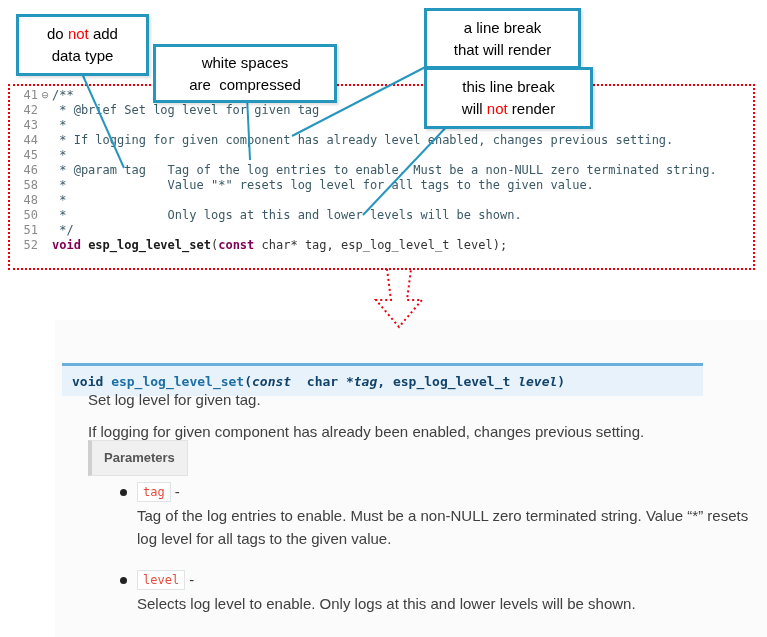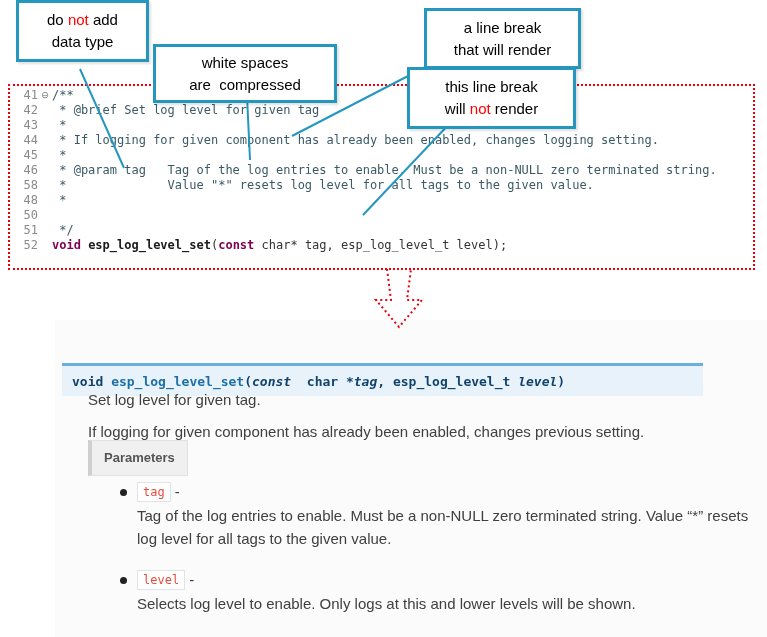--- a/index.html
+++ b/index.html
@@ -56,69 +56,69 @@
     <div class="crow">
       <span class="ln">41</span><span class="fold">⊖</span><span class="ct">/**</span>
     </div>
     <div class="crow">
       <span class="ln">42</span><span class="fold"></span><span class="ct"> * @brief Set log level for given tag</span>
     </div>
     <div class="crow">
       <span class="ln">43</span><span class="fold"></span><span class="ct"> *</span>
     </div>
     <div class="crow">
-      <span class="ln">44</span><span class="fold"></span><span class="ct"> * If logging for given component has already been enabled, changes logging setting.</span>
+      <span class="ln">44</span><span class="fold"></span><span class="ct"> * If logging for given component has already level enabled, changes previous setting.</span>
     </div>
     <div class="crow">
       <span class="ln">45</span><span class="fold"></span><span class="ct"> *</span>
     </div>
     <div class="crow">
       <span class="ln">46</span><span class="fold"></span><span class="ct"> * @param tag   Tag of the log entries to enable. Must be a non-NULL zero terminated string.</span>
     </div>
     <div class="crow">
       <span class="ln">58</span><span class="fold"></span><span class="ct"> *              Value "*" resets log level for all tags to the given value.</span>
     </div>
     <div class="crow">
       <span class="ln">48</span><span class="fold"></span><span class="ct"> *</span>
     </div>
     <div class="crow">
-      <span class="ln">50</span><span class="fold"></span>
+      <span class="ln">50</span><span class="fold"></span><span class="ct"> *              Only logs at this and lower levels will be shown.</span>
     </div>
     <div class="crow">
       <span class="ln">51</span><span class="fold"></span><span class="ct"> */</span>
     </div>
     <div class="crow">
       <span class="ln">52</span><span class="fold"></span><span class="ct"><span class="kw">void </span><span class="fn">esp_log_level_set</span><span class="plain">(</span><span class="kw">const</span><span class="plain"> char* tag, esp_log_level_t level);</span></span>
     </div>
   </div>
 
   <svg id="overlay" width="767" height="637" viewBox="0 0 767 637">
     <line x1="80" y1="69" x2="124" y2="168" stroke="#2596be" stroke-width="2"></line>
     <line x1="247" y1="96" x2="250" y2="160" stroke="#2596be" stroke-width="2"></line>
     <line x1="437" y1="61" x2="292" y2="136" stroke="#2596be" stroke-width="2"></line>
     <line x1="452" y1="121" x2="363" y2="215" stroke="#2596be" stroke-width="2"></line>
     <path d="M387 269 L391 300 L376 300 L399 327 L422 300 L407 300 L411 269" fill="none" stroke="#e8000d" stroke-width="2" stroke-dasharray="2 3"></path>
   </svg>
 
-  <div class="callout" style="left:16px;top:0;width:127px;height:56px;text-align:right;">
+  <div class="callout" style="left:16px;top:14px;width:127px;height:56px;text-align:right;">
     <div><span class="pre-ws">do </span><span class="red">not</span><span class="pre-ws"> add</span></div>
     <div>data type</div>
   </div>
 
   <div class="callout" style="left:153px;top:44px;width:178px;height:53px;">
     <div>white spaces</div>
     <div class="pre-ws">are  compressed</div>
   </div>
 
   <div class="callout" style="left:424px;top:8px;width:151px;height:55px;">
     <div>a line break</div>
     <div>that will render</div>
   </div>
 
-  <div class="callout" style="left:407px;top:67px;width:163px;height:56px;">
+  <div class="callout" style="left:424px;top:67px;width:163px;height:56px;">
     <div>this line break</div>
     <div><span class="pre-ws">will </span><span class="red">not</span><span class="pre-ws"> render</span></div>
   </div>
 
   <div class="doc-panel"></div>
 
   <div class="sig"><span>void </span><span class="s-name">esp_log_level_set</span><span>(</span><span class="s-it">const</span><span>  char *</span><span class="s-arg">tag</span><span>, </span><span>esp_log_level_t </span><span class="s-arg">level</span><span>)</span></div>
 
   <div class="para" style="left:88px;top:372px;">Set log level for given tag.</div>
   <div class="para" style="left:88px;top:404px;">If logging for given component has already been enabled, changes previous setting.</div>

